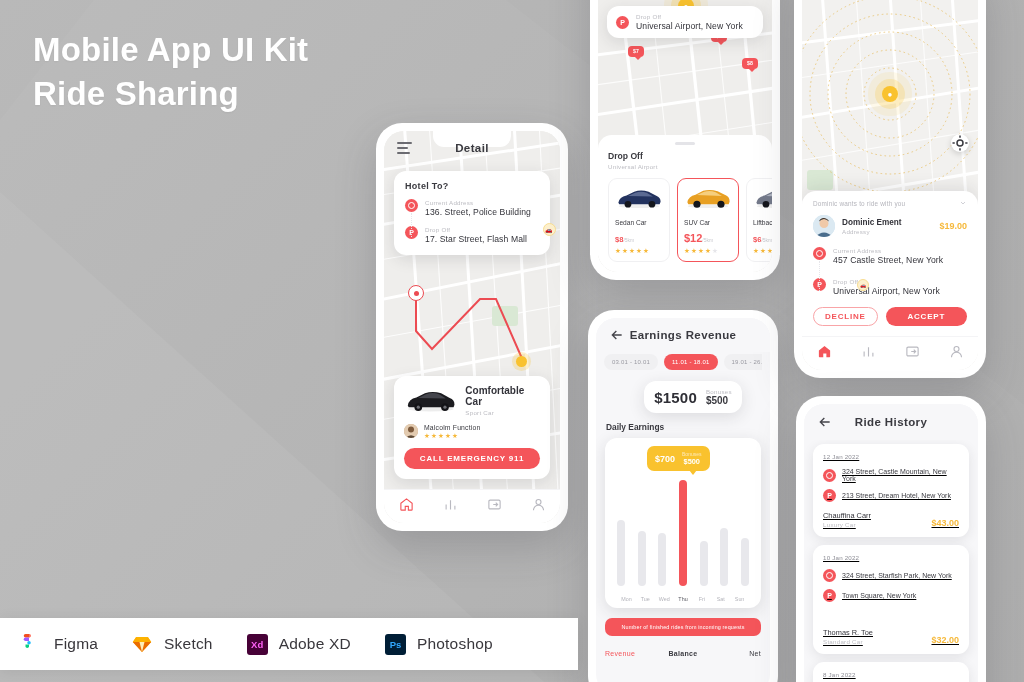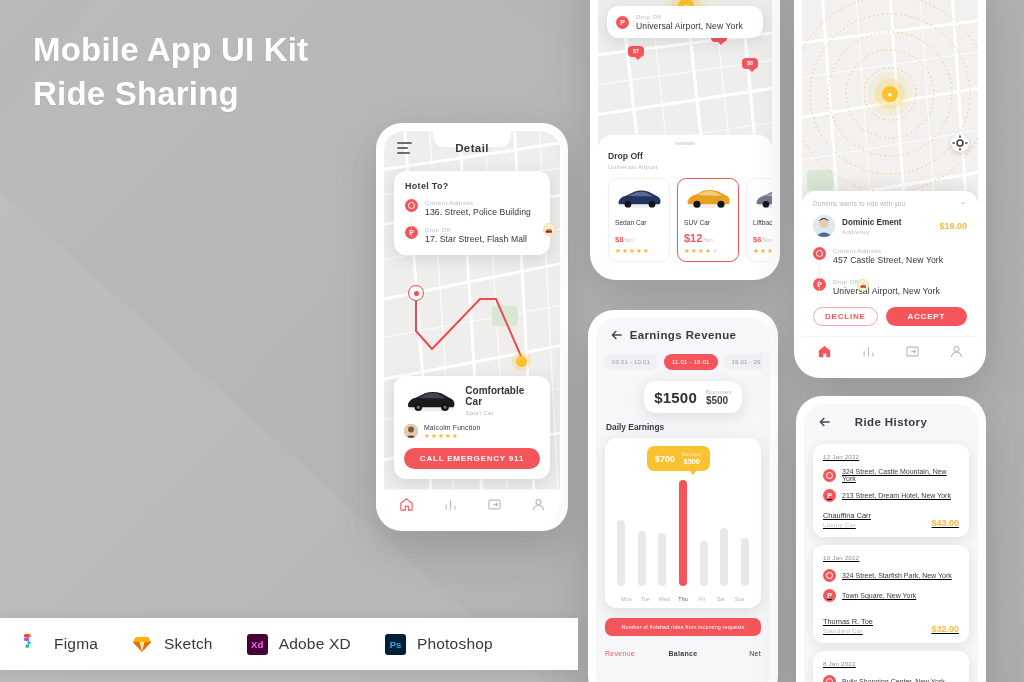--- a/index.html
+++ b/index.html
@@ -624,21 +624,21 @@
       <div class="hist-card">
         <div style="font-size:6.2px;color:#8d8d95;letter-spacing:.2px;">10 Jan 2022</div>
         <div style="display:flex;gap:6px;align-items:center;margin-top:8px;">
           <div class="pin hollow"></div>
           <div style="font-size:7px;color:#3a3a40;">324 Street, Starfish Park, New York</div>
         </div>
         <div style="display:flex;gap:6px;align-items:center;margin-top:7px;">
           <div class="pin">P</div>
           <div style="font-size:7px;color:#3a3a40;">Town Square, New York</div>
         </div>
-        <div style="display:flex;align-items:flex-end;justify-content:space-between;margin-top:15px;">
+        <div style="display:flex;align-items:flex-end;justify-content:space-between;margin-top:26px;">
           <div>
             <div style="font-size:7.4px;color:#33333a;">Thomas R. Toe</div>
             <div class="lbl" style="margin-top:1px;">Standard Car</div>
           </div>
           <div class="tiny-amt">$32.00</div>
         </div>
       </div>
 
       <div class="hist-card" style="padding-bottom:4px;">
         <div style="font-size:6.2px;color:#8d8d95;letter-spacing:.2px;">8 Jan 2022</div>

